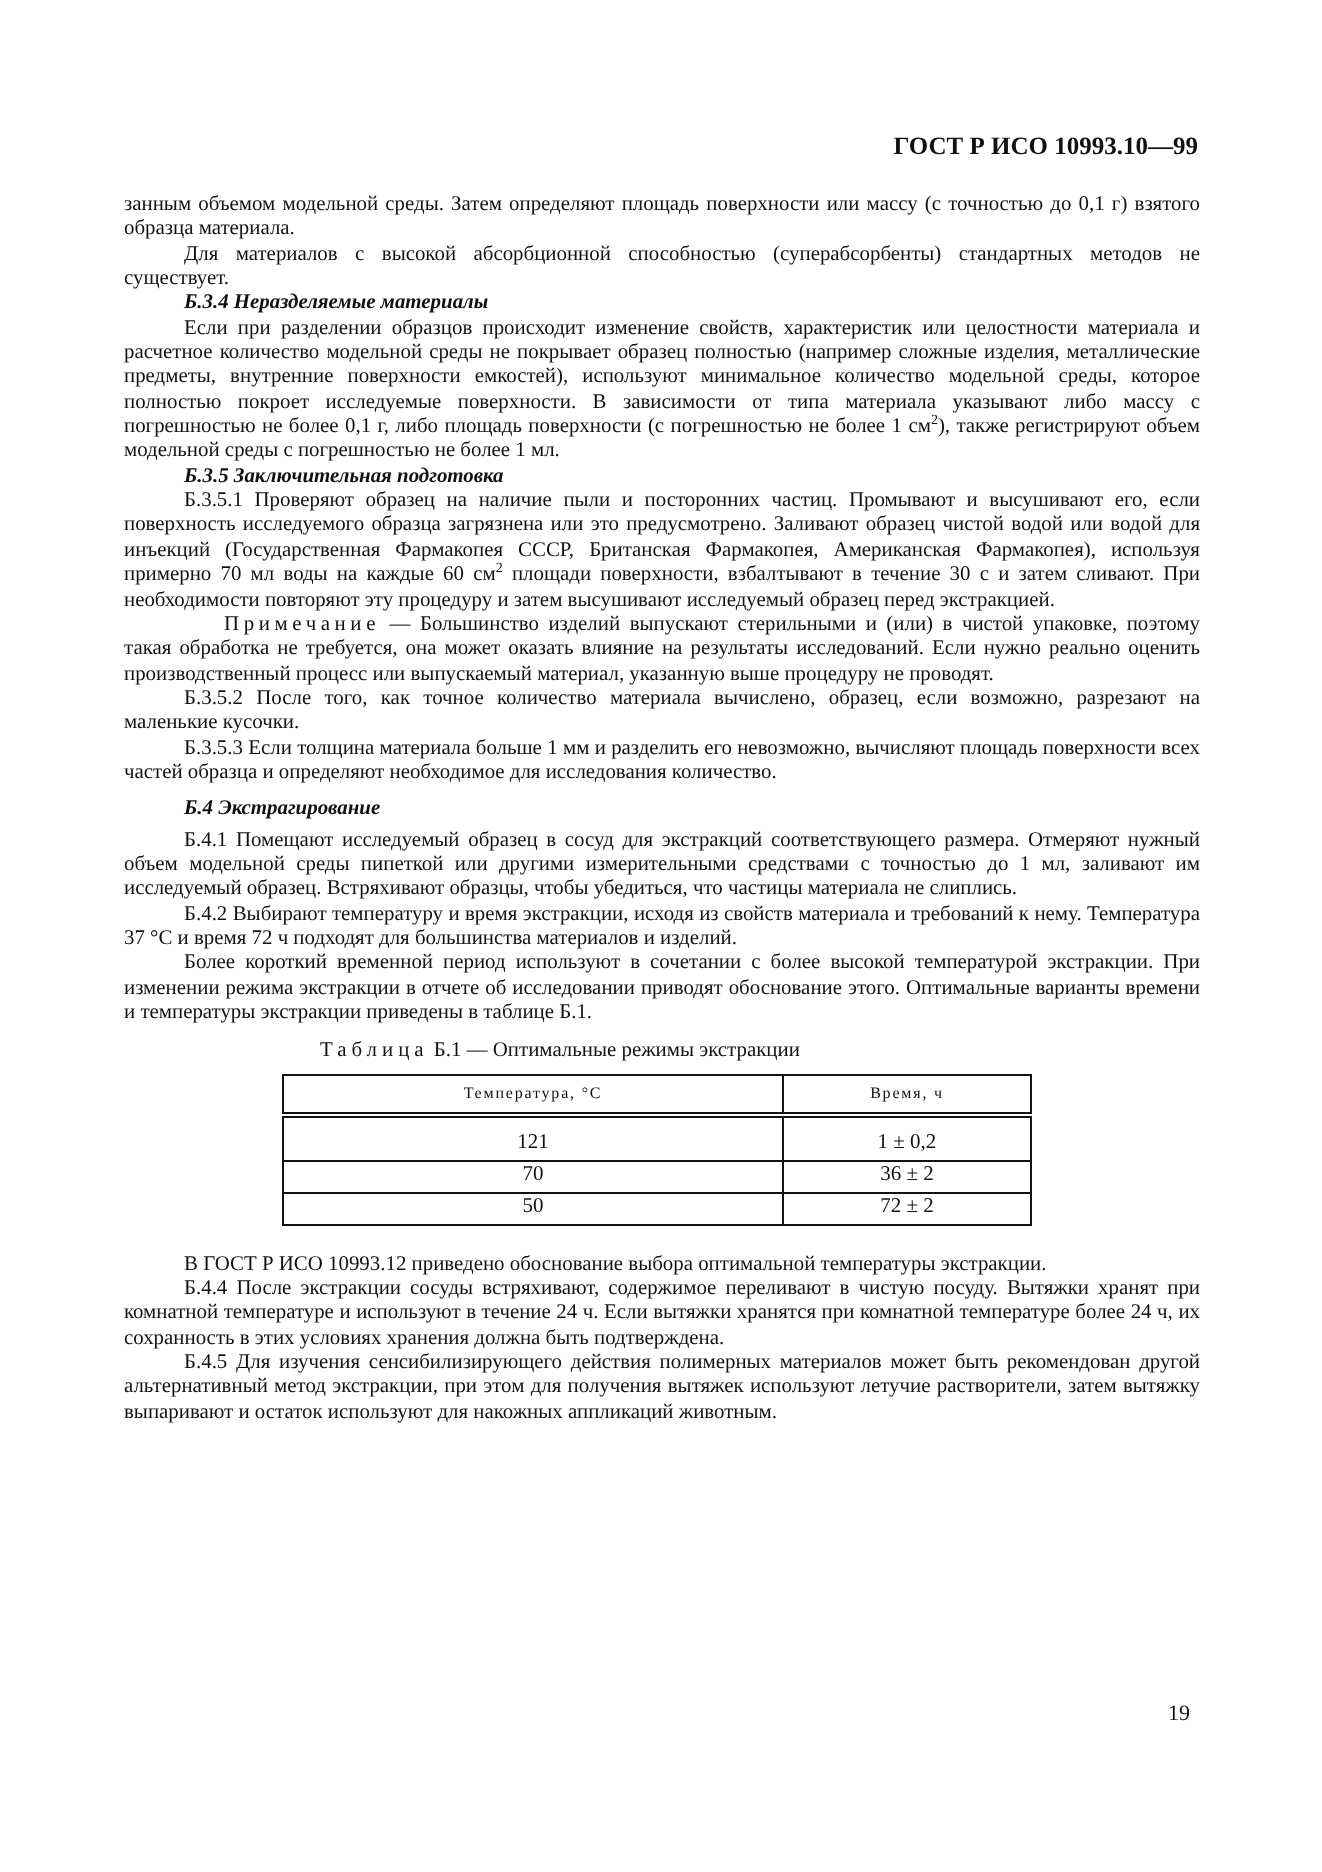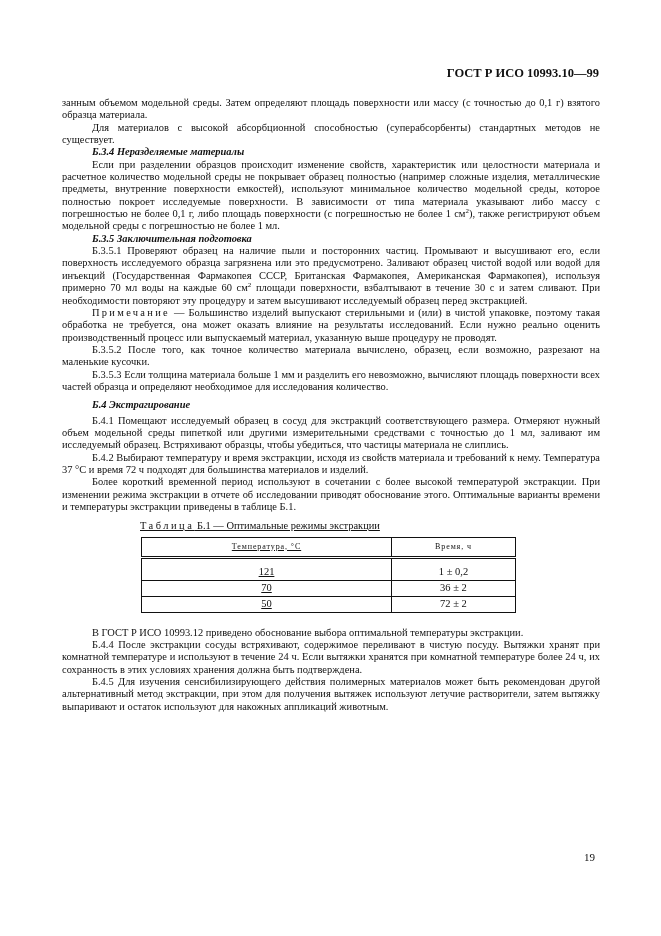--- a/index.html
+++ b/index.html
@@ -13,37 +13,37 @@
     font-weight: bold; font-size: 12.5px; letter-spacing: 0;
   }
   .content {
     position: absolute; left: 62px; top: 97px; width: 538px;
     font-size: 10.45px; line-height: 12.35px;
     text-align: justify;
   }
   .content p { margin: 0; }
   .indent { text-indent: 30px; }
   .heading { font-weight: bold; padding-left: 30px; font-style: italic; }
-  .spaced { letter-spacing: 2.3px; }
-  .caption { padding-left: 78px; margin-top: 7px !important; text-decoration: underline; }
+  .spaced { letter-spacing: 2.3px; margin-left: 20px; }
+  .caption { padding-left: 78px; margin-top: 7px !important; }
   .caption .spaced { letter-spacing: 2.5px; }
   table.t {
     margin: 4px 0 0 79px; width: 375px;
     border-collapse: collapse; font-size: 10.5px;
   }
   table.t th {
     font-weight: normal; font-size: 8px; letter-spacing: 0.9px;
     height: 18px; border: 1px solid #111; border-bottom: 3px double #111;
     text-align: center; padding: 0;
   }
   table.t td {
     border: 1px solid #111; text-align: center; padding: 0; height: 15px;
   }
   table.t tr.first td { height: 20px; vertical-align: bottom; padding-bottom: 1px; }
-  table.t th.c1, table.t td.c1 { width: 249px; text-decoration: underline; }
+  table.t th.c1, table.t td.c1 { width: 249px; }
   .gap-after-table { margin-top: 14px !important; }
   .sup { font-size: 7px; vertical-align: 4px; line-height: 0; }
   .page-number {
     position: absolute; top: 851px; left: 584px; font-size: 11px;
   }
 </style>
 </head>
 <body>
 
 <div class="header">ГОСТ Р ИСО 10993.10—99</div>

